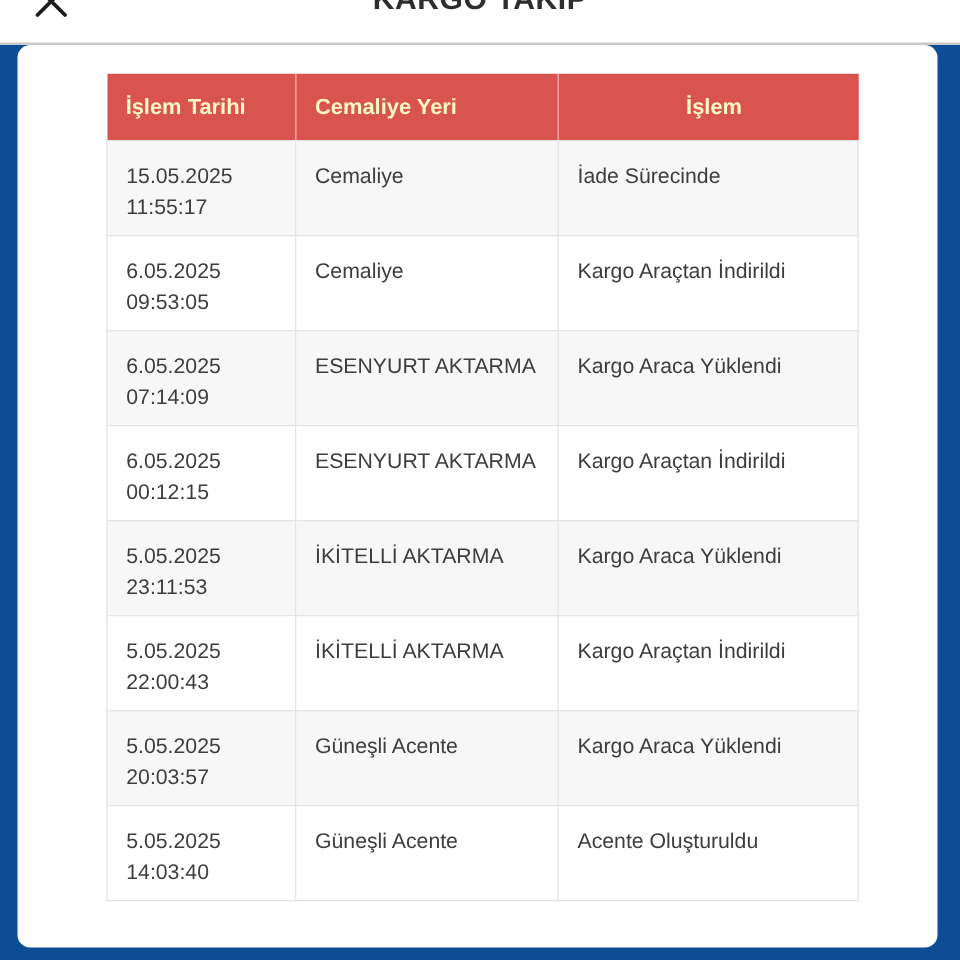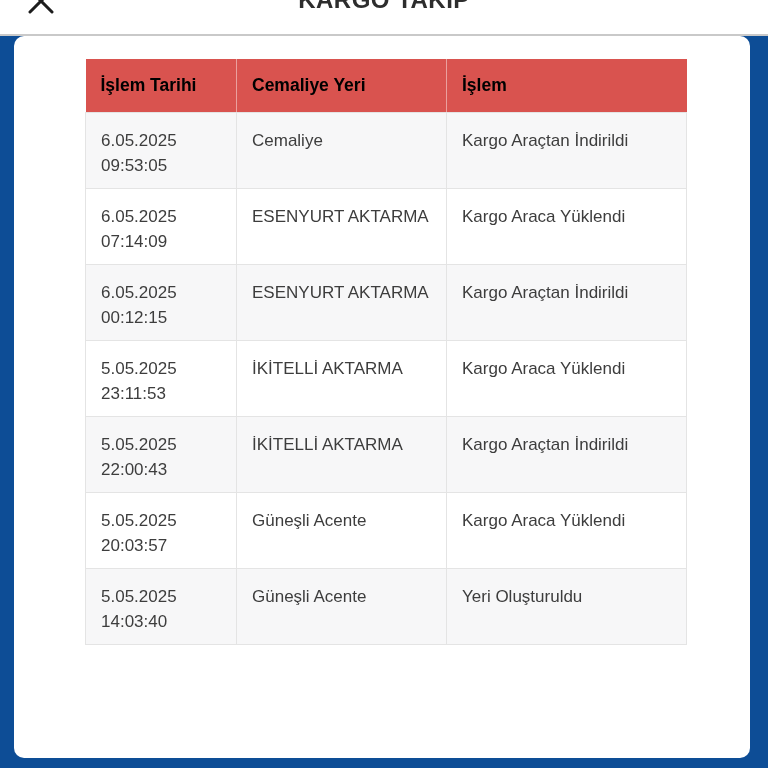--- a/index.html
+++ b/index.html
@@ -77,32 +77,32 @@
     width: 601px;
     font-size: 17px;
     color: #3d3d3d;
   }
   table.tracking col.c1 { width: 151px; }
   table.tracking col.c2 { width: 210px; }
   table.tracking col.c3 { width: 240px; }
 
   table.tracking thead th {
     background: #d9534f;
-    color: #000000;
+    color: #fef9c3;
     font-weight: bold;
     font-size: 17.5px;
     text-align: left;
     height: 53px;
     padding: 0 6px 0 15px;
     border-right: 1px solid rgba(255,255,255,0.45);
     border-bottom: 1px solid #e4e4e4;
     box-sizing: border-box;
     vertical-align: middle;
   }
-  table.tracking thead th:last-child { border-right: none; }
+  table.tracking thead th:last-child { border-right: none; text-align: center; }
 
   table.tracking tbody td {
     height: 76px;
     box-sizing: border-box;
     vertical-align: top;
     padding: 15px 8px 0 15px;
     border: 1px solid #e4e4e4;
     line-height: 1.5;
   }
   table.tracking tbody tr:nth-child(odd)  { background: #f7f7f8; }
@@ -136,20 +136,28 @@
       <thead>
         <tr>
           <th>İşlem Tarihi</th>
           <th>Cemaliye Yeri</th>
           <th>İşlem</th>
         </tr>
       </thead>
       <tbody>
         <tr>
           <td>
+            <span class="date-line">15.05.2025</span>
+            <span class="time-line">11:55:17</span>
+          </td>
+          <td>Cemaliye</td>
+          <td>İade Sürecinde</td>
+        </tr>
+        <tr>
+          <td>
             <span class="date-line">6.05.2025</span>
             <span class="time-line">09:53:05</span>
           </td>
           <td>Cemaliye</td>
           <td>Kargo Araçtan İndirildi</td>
         </tr>
         <tr>
           <td>
             <span class="date-line">6.05.2025</span>
             <span class="time-line">07:14:09</span>
@@ -188,18 +196,18 @@
           </td>
           <td>Güneşli Acente</td>
           <td>Kargo Araca Yüklendi</td>
         </tr>
         <tr>
           <td>
             <span class="date-line">5.05.2025</span>
             <span class="time-line">14:03:40</span>
           </td>
           <td>Güneşli Acente</td>
-          <td>Yeri Oluşturuldu</td>
+          <td>Acente Oluşturuldu</td>
         </tr>
       </tbody>
     </table>
   </div>
 </div>
 
 </body></html>

